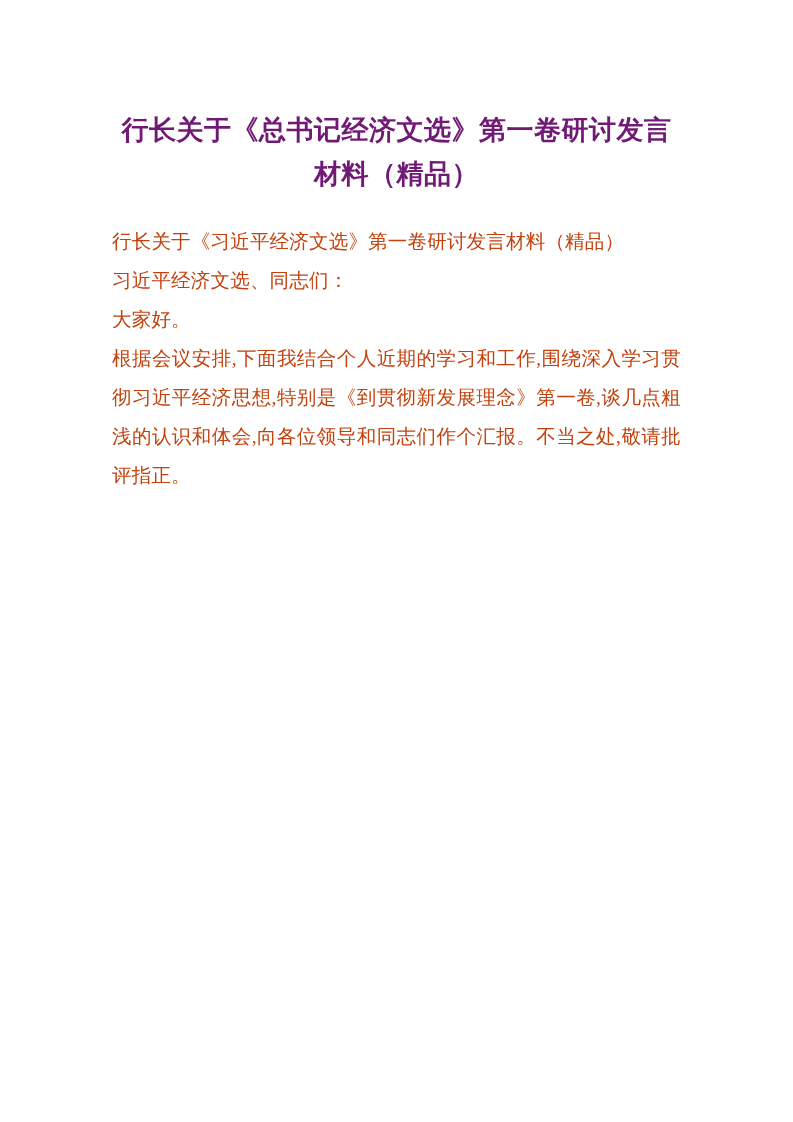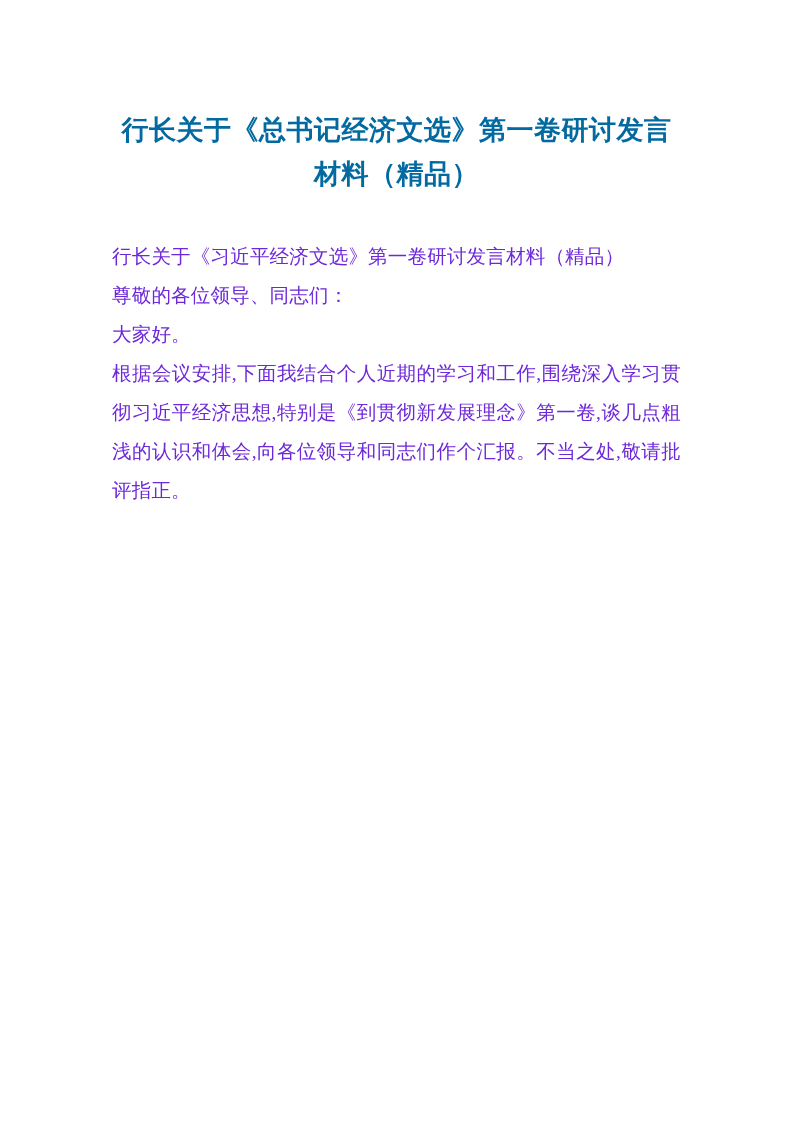--- a/index.html
+++ b/index.html
@@ -22,43 +22,43 @@
     box-sizing: border-box;
     padding: 108px 112px 0 112px;
   }
   .doc-title {
     font-family: Liberation Serif, serif;
     font-weight: bold;
     font-size: 27px;
     line-height: 44px;
     text-align: center;
     letter-spacing: 0.5px;
-    margin: 0 0 41px 0;
-    color: #0369a1;
+    margin: 0 0 26px 0;
+    color: #701a75;
   }
   .body-text {
     font-size: 19.5px;
     line-height: 39px;
     text-align: justify;
     text-justify: inter-ideograph;
     letter-spacing: 0.2px;
-    color: #6d28d9;
+    color: #c2410c;
   }
   .body-text p {
     margin: 0;
     text-indent: 0;
   }
   .body-text p.p-heading {
     margin: 0;
   }
 </style>
 </head>
 <body>
 
 <div class="page">
   <h1 class="doc-title">行长关于《总书记经济文选》第一卷研讨发言材料（精品）</h1>
   <div class="body-text">
     <p>行长关于《习近平经济文选》第一卷研讨发言材料（精品）</p>
-    <p>尊敬的各位领导、同志们：</p>
+    <p>习近平经济文选、同志们：</p>
     <p>大家好。</p>
     <p>根据会议安排,下面我结合个人近期的学习和工作,围绕深入学习贯彻习近平经济思想,特别是《到贯彻新发展理念》第一卷,谈几点粗浅的认识和体会,向各位领导和同志们作个汇报。不当之处,敬请批评指正。</p>
   </div>
 </div>
 
 </body></html>

